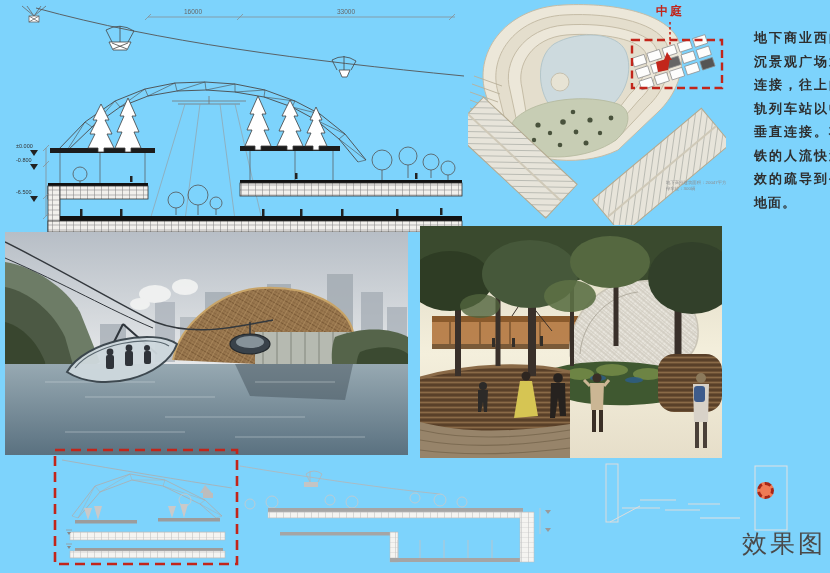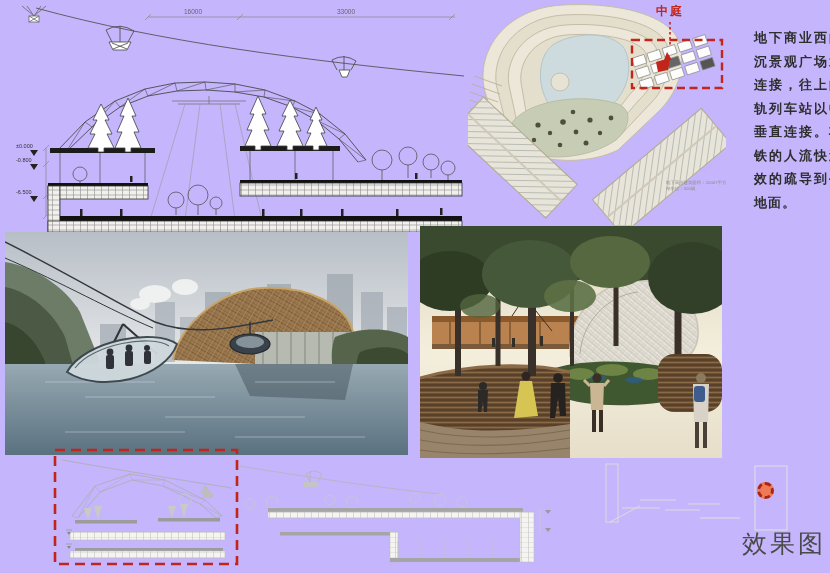--- a/index.html
+++ b/index.html
@@ -1,17 +1,17 @@
 <!DOCTYPE html>
 <html><head>
 <meta charset="utf-8">
 <style>
   html,body{margin:0;padding:0;background:#ffffff;}
   #board{
-    position:relative;width:830px;height:573px;background:#c4b5fd;overflow:hidden;
+    position:relative;width:830px;height:573px;background:#7dd3fc;overflow:hidden;
     font-family:"Liberation Sans","DejaVu Sans",sans-serif;
   }
   .panel{position:absolute;}
   #desc-text{
     position:absolute;left:726px;top:26px;width:104px;
     font-size:13px;font-weight:bold;color:#2e2e2e;line-height:23.5px;
     letter-spacing:1.1px;word-break:break-all;text-align:justify;margin-left:28px;
   }
   #fx-label{
     position:absolute;left:742px;top:527px;font-size:25px;color:#4a4a4a;

